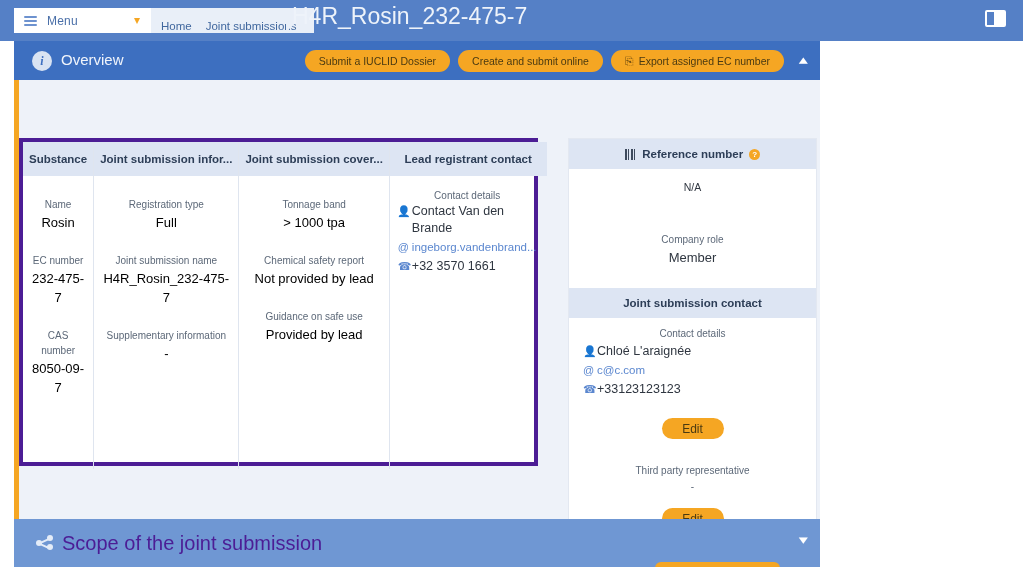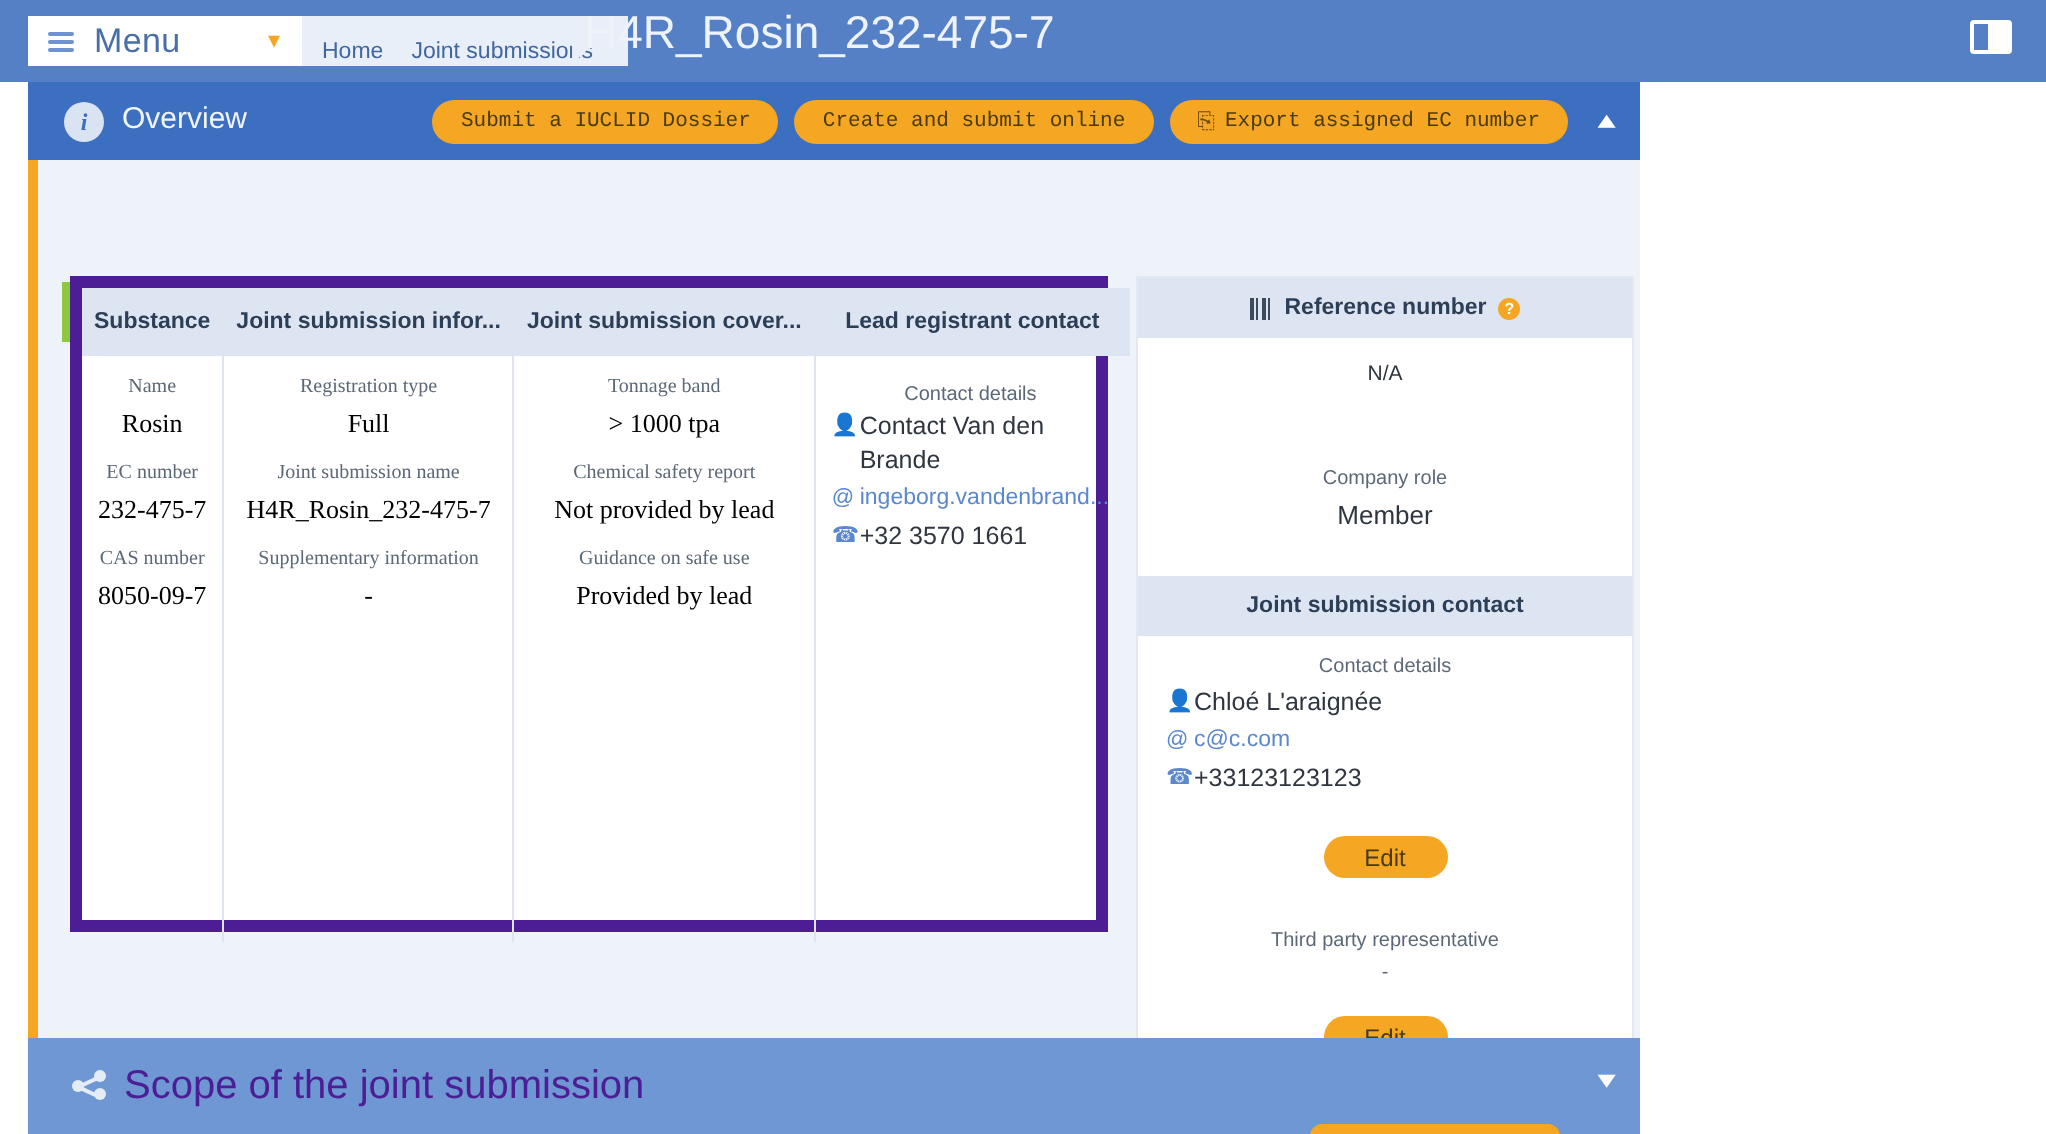--- a/index.html
+++ b/index.html
@@ -23,21 +23,21 @@
     display: flex; align-items: center;
   }
   .hamburger {
     margin-left: 10px;
     width: 13px; height: 10px;
     display: flex; flex-direction: column; justify-content: space-between;
   }
   .hamburger i { display: block; height: 2px; background: #6d92cf; border-radius: 1px; }
   .menu-label {
     margin-left: 10px;
-    font-size: 17px; color: #4a6fa8; letter-spacing: .2px;
+    font-size: 12px; color: #4a6fa8; letter-spacing: .2px;
   }
   .menu-caret {
     position: absolute; right: 11px; top: 6px;
     color: #f5a623; font-size: 12px; line-height: 12px;
   }
   .crumbs {
     position: absolute; left: 151px; top: 8px;
     height: 25px;
     background: #e9eff8;
     display: flex; align-items: center;
@@ -101,21 +101,21 @@
   }
   .sect-title {
     position: absolute; left: 47px; top: 10px;
     font-size: 15px; color: #f0f4fb; font-weight: 400;
   }
   .btn-orange {
     height: 22px;
     background: #f5a623;
     border: none; border-radius: 11px;
     color: #4a3a12; font-size: 10.5px;
-    font-family: Liberation Mono, monospace;
+    font-family: Liberation Sans, sans-serif;
     padding: 0 14px;
     cursor: pointer;
     display: inline-flex; align-items: center; justify-content: center;
     white-space: nowrap;
   }
   .hdr-btns {
     position: absolute; right: 36px; top: 9px;
     display: flex; gap: 8px; align-items: center;
   }
   .dl-glyph { margin-right: 5px; font-size: 11px; color: #6b4a10; }
@@ -128,24 +128,24 @@
   
   .sect-body {
     position: absolute; left: 14px; top: 39px;
     width: 806px; height: 439px;
     background: #eef2f9;
     border-left: 5px solid #f5a623;
   }
 
   
   .left-card {
-    position: absolute; left: 16px; top: 58px;
+    position: absolute; left: 0; top: 58px;
     width: 519px; height: 328px;
     background: #ffffff;
-    border: 6px solid #4c1d95;
+    border: 4px solid #4c1d95;
   }
   .tabs { position: absolute; left: 12px; top: 61px; display: flex; }
   .tab {
     height: 30px; width: 131px;
     display: flex; align-items: center; justify-content: center;
     font-size: 11.5px; color: #ffffff; cursor: pointer;
   }
   .tab.light { background: #8dc63f; }
   .tab.dark  { background: #6fa228; }
   .tabs.right-tabs { left: auto; }
@@ -158,21 +158,21 @@
     position: relative;
   }
   .col:last-child { border-right: none; }
   .col-head {
     height: 34px; background: #dde5f3;
     display: flex; align-items: center; justify-content: center;
     font-size: 11.5px; font-weight: bold; color: #2d3e57;
     padding: 0 6px;
     white-space: nowrap; overflow: hidden;
   }
-  .field { text-align: center; margin-top: 8px; padding: 0 8px; font-family: Liberation Serif, serif; }
+  .field { text-align: center; margin-top: 21px; padding: 0 8px; }
   .field .lbl { font-size: 10px; color: #5c6878; line-height: 15px; }
   .field .val { font-size: 13px; color: #000000; line-height: 19px; margin-top: 1px; }
 
   .contact-block { margin-top: 14px; padding: 0 10px 0 8px; }
   .contact-block .lbl { font-size: 10px; color: #5c6878; text-align: center; }
   .c-line {
     display: flex; align-items: flex-start;
     font-size: 12.5px; color: #2f3640;
     line-height: 17px; margin-top: 2px;
   }

